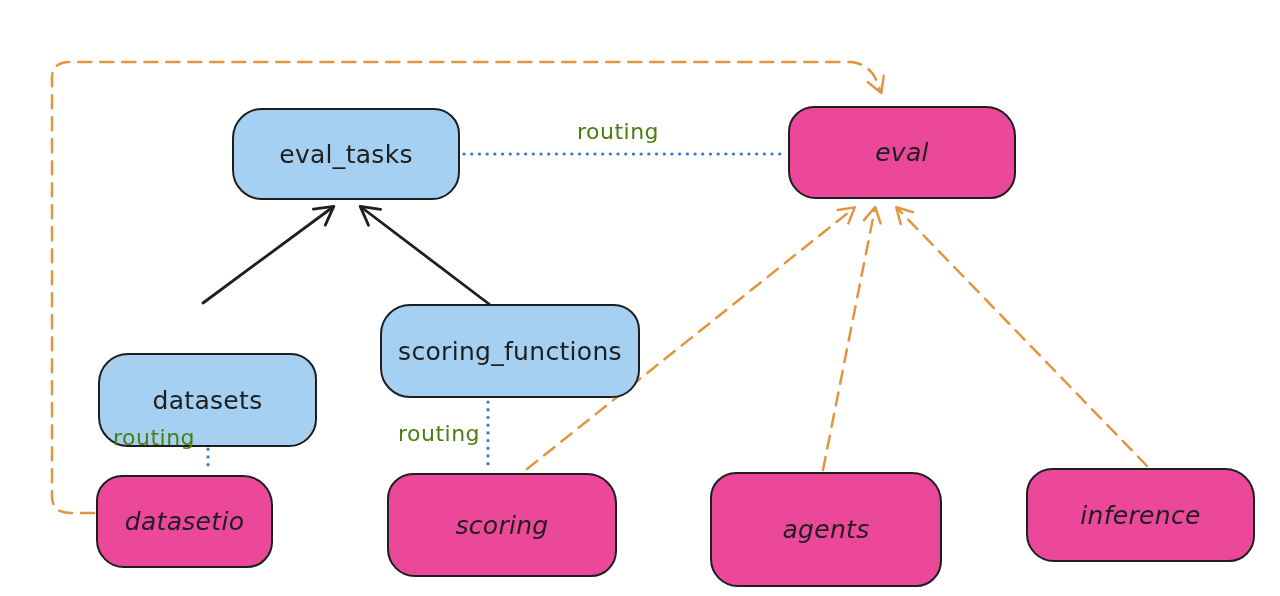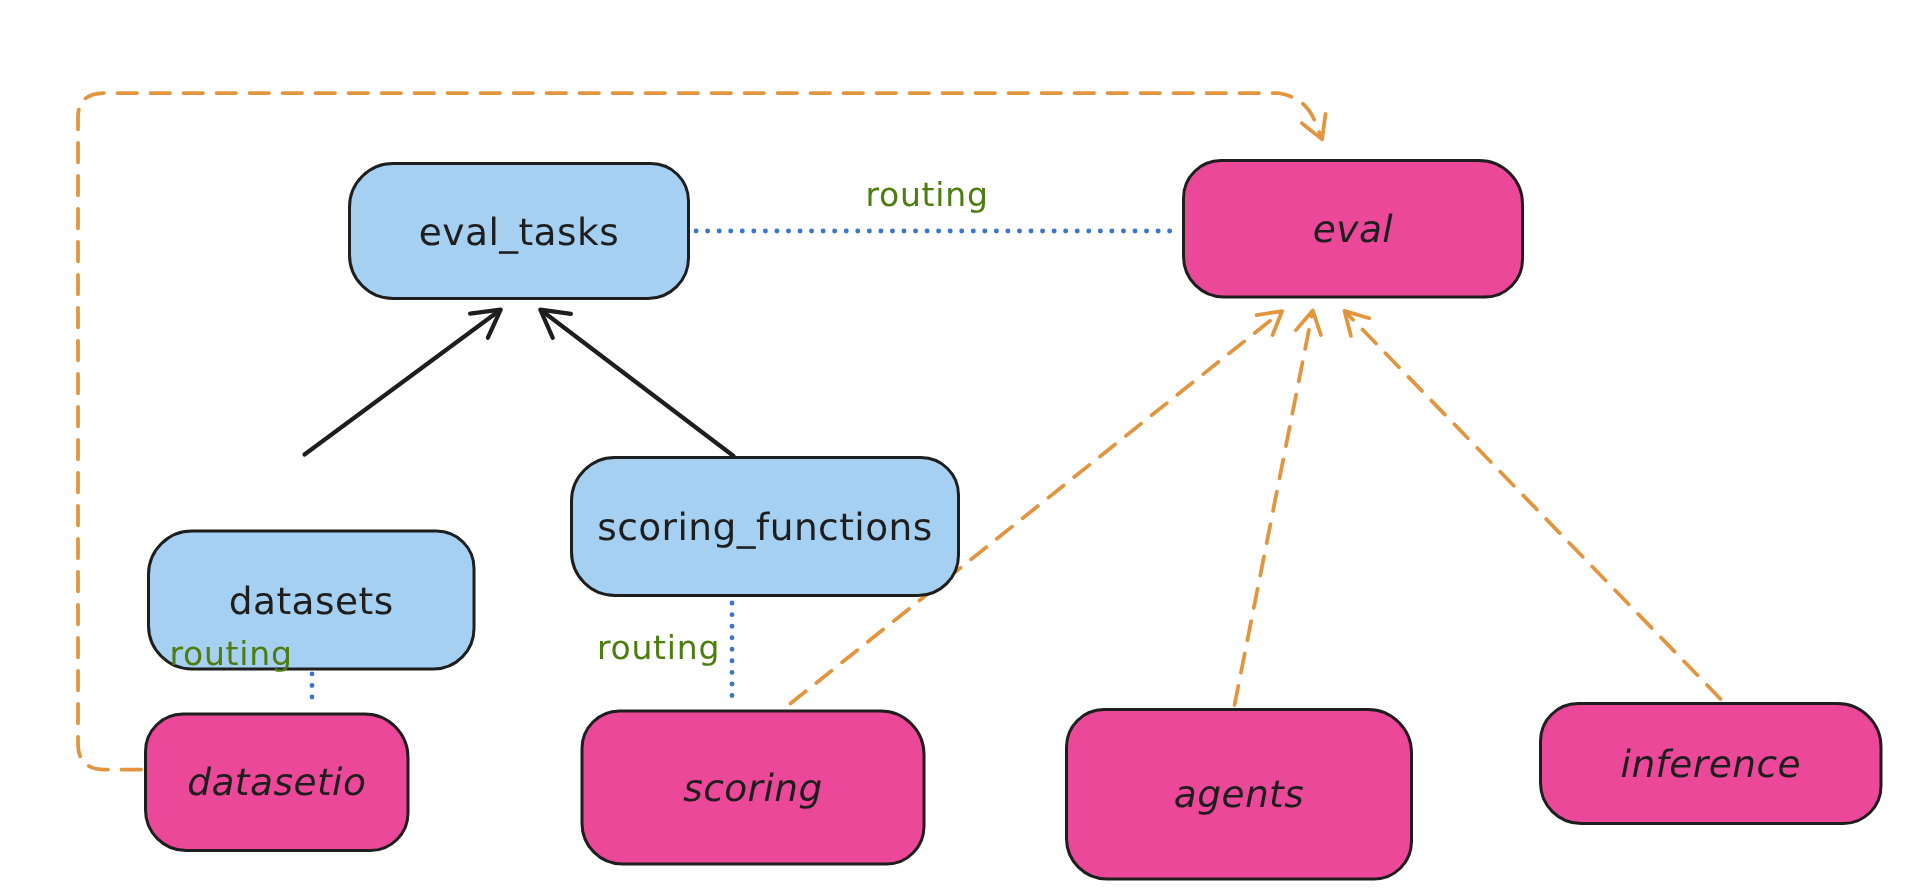--- a/index.html
+++ b/index.html
@@ -34,21 +34,21 @@
   .node.blue  { background: #a6d0f2; border-radius: 30px 26px 28px 30px; }
   .node.green { background: #ec4899; border-radius: 26px 30px 26px 28px; font-style: italic; }
 
   .node-eval-tasks        { left: 232px;  top: 108px; width: 228px; height: 92px; }
   .node-eval              { left: 788px;  top: 106px; width: 228px; height: 93px; }
   .node-datasets          { left: 98px;   top: 305px; width: 219px; height: 94px; margin-top: 48px; }
   .node-scoring-functions { left: 380px;  top: 304px; width: 260px; height: 94px; }
   .node-datasetio         { left: 96px;   top: 475px; width: 177px; height: 93px; }
   .node-scoring           { left: 387px;  top: 473px; width: 230px; height: 104px; }
   .node-agents            { left: 710px;  top: 472px; width: 232px; height: 115px; }
-  .node-inference         { left: 1026px; top: 468px; width: 229px; height: 82px; }
+  .node-inference         { left: 1026px; top: 468px; width: 229px; height: 94px; }
 
   .edge-label {
     position: absolute;
     transform: translate(-50%, -50%);
     color: #4d7c0f;
     font-size: 22px;
     font-weight: 400;
     letter-spacing: 0.5px;
     white-space: nowrap;
   }

